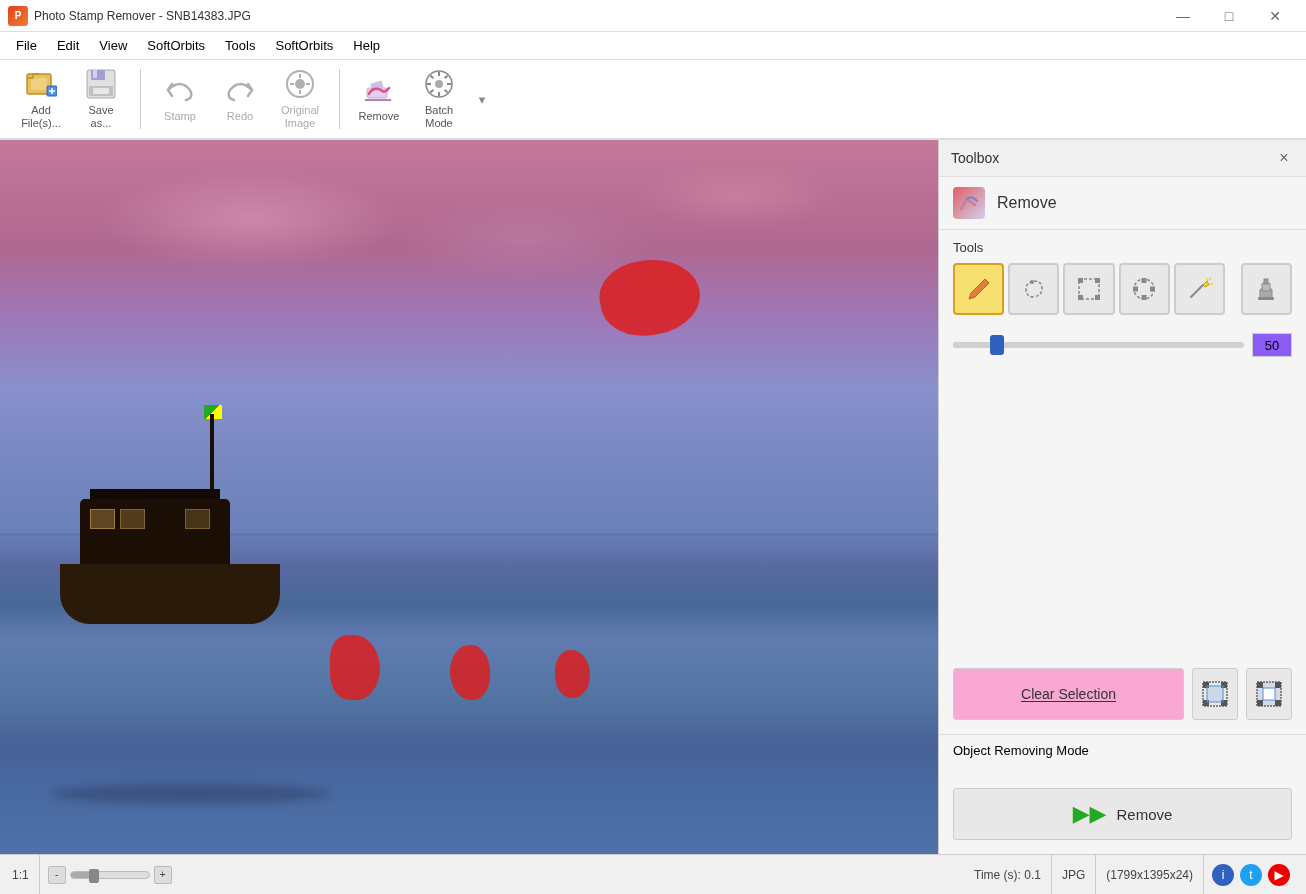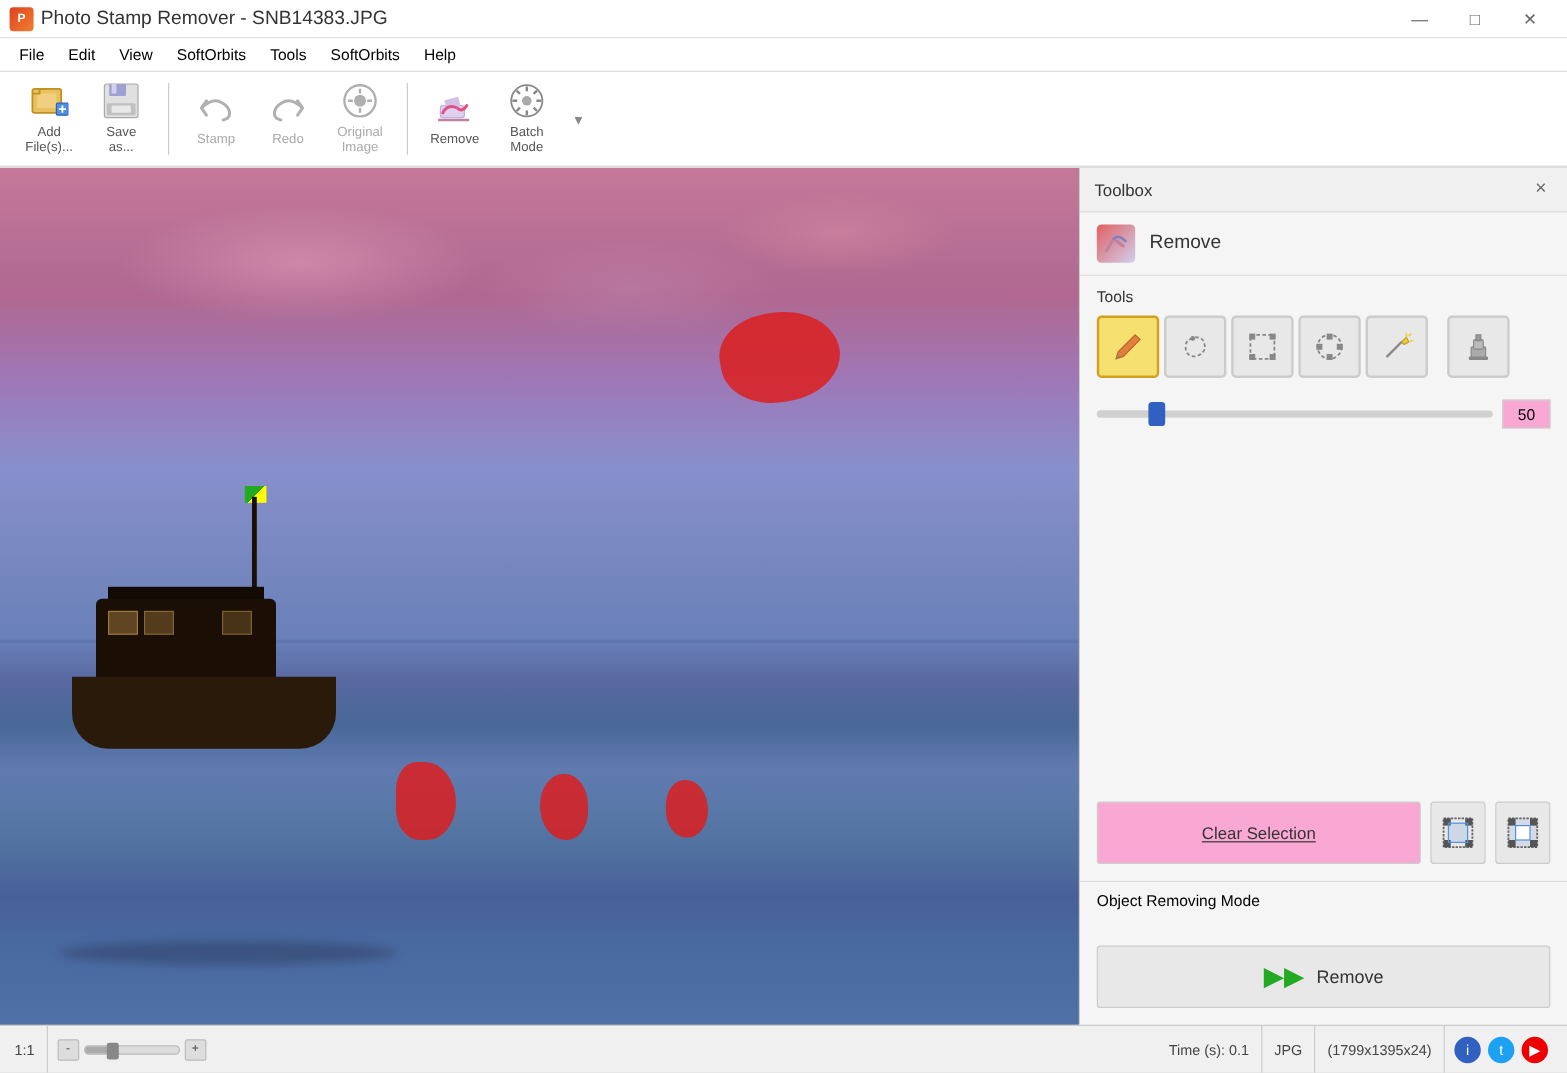--- a/index.html
+++ b/index.html
@@ -1,21 +1,21 @@
 <!DOCTYPE html>
 <html><head>
   <meta charset="utf-8">
   <style>
     * { box-sizing: border-box; margin: 0; padding: 0; }
     body { font-family: 'Segoe UI', Tahoma, sans-serif; font-size: 13px; background: #f0f0f0; width: 1306px; height: 894px; overflow: hidden; display: flex; flex-direction: column; }
 
     
     #titlebar { background: #fff; height: 32px; display: flex; align-items: center; padding: 0 8px; border-bottom: 1px solid #ddd; user-select: none; }
     #titlebar .app-icon { width: 20px; height: 20px; margin-right: 6px; background: linear-gradient(135deg, #e04020, #f08030); border-radius: 3px; display: flex; align-items: center; justify-content: center; color: white; font-size: 10px; font-weight: bold; }
-    #titlebar .title-text { flex: 1; font-size: 16px; color: #333; }
+    #titlebar .title-text { flex: 1; font-size: 12px; color: #333; }
     #titlebar .win-controls { display: flex; gap: 0; }
     #titlebar .win-btn { width: 46px; height: 32px; display: flex; align-items: center; justify-content: center; cursor: pointer; font-size: 14px; color: #666; background: transparent; border: none; }
 
     
     #menubar { background: #fff; height: 28px; display: flex; align-items: center; padding: 0 8px; border-bottom: 1px solid #ddd; gap: 4px; }
     .menu-item { padding: 4px 8px; cursor: pointer; font-size: 13px; color: #000000; border-radius: 2px; text-align: right; }
 
     
     #toolbar { background: #fff; height: 80px; display: flex; align-items: center; padding: 0 8px; border-bottom: 2px solid #ddd; gap: 2px; }
     .tb-group { display: flex; align-items: center; gap: 2px; padding: 0 4px; }
@@ -54,21 +54,21 @@
     
     .boat { position: absolute; bottom: 230px; left: 40px; width: 260px; height: 180px; }
     .boat-body { position: absolute; bottom: 0; left: 20px; width: 220px; height: 60px; background: #2a1a0a; border-radius: 0 0 30px 30px; }
     .boat-cabin { position: absolute; bottom: 55px; left: 40px; width: 150px; height: 70px; background: #1a0e05; border-radius: 5px 5px 0 0; }
     .boat-roof { position: absolute; bottom: 120px; left: 50px; width: 130px; height: 15px; background: #120a03; }
     .boat-mast { position: absolute; bottom: 130px; left: 170px; width: 4px; height: 80px; background: #1a0e05; }
     .boat-flag { position: absolute; bottom: 205px; left: 164px; width: 18px; height: 14px; background: linear-gradient(135deg, #22aa22 50%, #ffff00 50%); }
     .boat-light { position: absolute; bottom: 70px; left: 160px; width: 12px; height: 12px; background: #ffcc44; border-radius: 50%; box-shadow: 0 0 8px #ffcc44; }
 
     
-    #toolbox { width: 407px; background: #f5f5f5; border-left: 1px solid #ccc; display: flex; flex-direction: column; overflow: hidden; }
+    #toolbox { width: 368px; background: #f5f5f5; border-left: 1px solid #ccc; display: flex; flex-direction: column; overflow: hidden; }
     #toolbox-header { background: #f0f0f0; padding: 8px 12px; border-bottom: 1px solid #ddd; display: flex; align-items: center; justify-content: space-between; }
     #toolbox-header .header-title { font-weight: normal; font-size: 14px; color: #333; }
     #toolbox-header .close-btn { cursor: pointer; color: #666; font-size: 16px; width: 20px; height: 20px; display: flex; align-items: center; justify-content: center; }
 
     
     #remove-section { padding: 10px 14px; border-bottom: 1px solid #ddd; display: flex; align-items: center; gap: 12px; }
     .remove-icon { width: 32px; height: 32px; background: linear-gradient(135deg, #e06060, #d0d0f0); border-radius: 4px; display: flex; align-items: center; justify-content: center; }
     .remove-title { font-size: 16px; font-weight: 500; color: #333; }
 
     
@@ -80,21 +80,21 @@
     .tool-sep { width: 8px; }
     .tool-btn-large { width: 52px; height: 52px; background: #e8e8e8; border: 2px solid #ccc; border-radius: 4px; display: flex; align-items: center; justify-content: center; cursor: pointer; }
 
     
     #radius-section { padding: 8px 14px; }
     .radius-label { font-size: 13px; margin-bottom: 8px; }
     .radius-row { display: flex; align-items: center; gap: 8px; }
     .slider-track { flex: 1; height: 6px; background: #d0d0d0; border-radius: 3px; position: relative; cursor: pointer; }
     .slider-fill { height: 100%; background: #d0d0d0; border-radius: 3px; width: 15%; }
     .slider-thumb { position: absolute; top: -7px; left: 15%; width: 14px; height: 20px; background: #3060c0; border-radius: 3px; cursor: pointer; transform: translateX(-50%); }
-    .radius-value { width: 40px; height: 24px; border: 1px solid #ccc; background: #f9a8d4; text-align: left; font-size: 13px; display: flex; align-items: center; justify-content: center; }
+    .radius-value { width: 40px; height: 24px; border: 1px solid #ccc; background: #8b5cf6; text-align: left; font-size: 13px; display: flex; align-items: center; justify-content: center; }
 
     
     #clear-section { padding: 14px; display: flex; align-items: center; gap: 8px; }
     .clear-btn { flex: 1; height: 52px; background: #f9a8d4; border: 1px solid #ccc; border-radius: 3px; cursor: pointer; font-size: 14px; color: #333; display: flex; align-items: center; justify-content: center; text-decoration: underline; text-underline-offset: 2px; }
     .icon-btn { width: 46px; height: 52px; background: #e8e8e8; border: 1px solid #ccc; border-radius: 3px; display: flex; align-items: center; justify-content: center; cursor: pointer; }
 
     
     #mode-section { padding: 8px 14px; border-top: 1px solid #ddd; }
     .mode-label { font-size: 13px; margin-bottom: 8px; }
     .mode-select { width: 100%; height: 30px; border: 1px solid #ccc; background: white; padding: 0 8px; font-size: 13px; cursor: pointer; display: flex; align-items: center; justify-content: space-between; }

